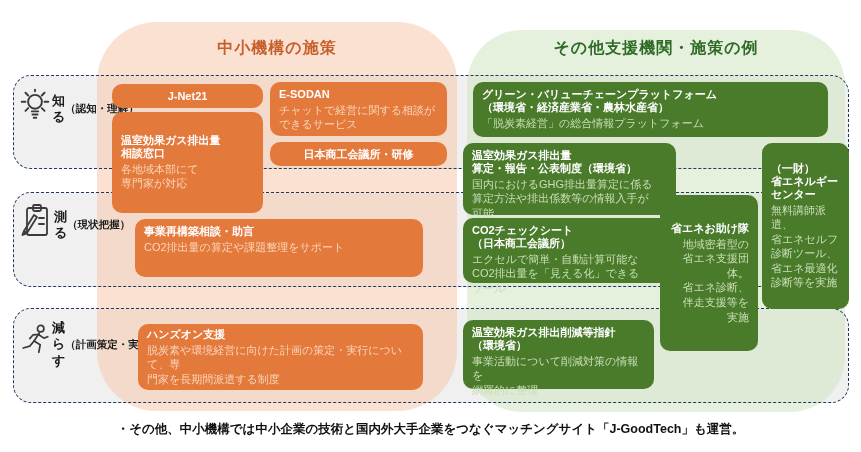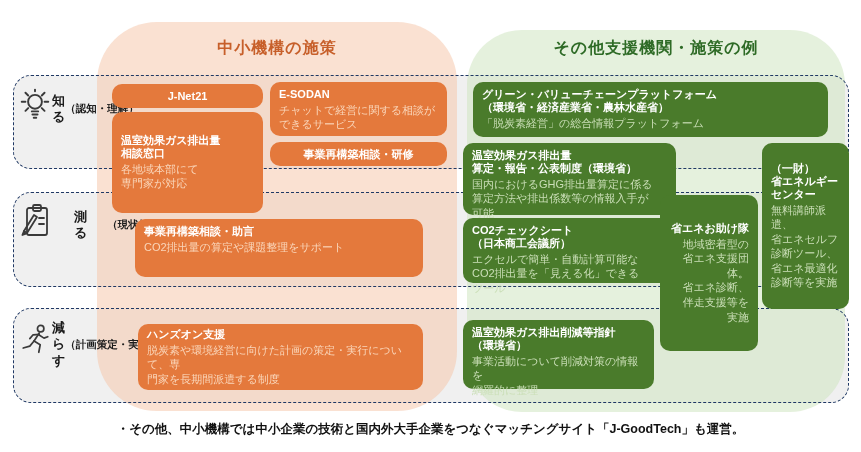--- a/index.html
+++ b/index.html
@@ -23,21 +23,21 @@
   .r1{top:75px;height:94px;} .r2{top:192px;height:95px;} .r3{top:308px;height:95px;}
 
   .section-header{position:absolute;top:38px;text-align:center;font-size:16px;font-weight:bold;z-index:3;letter-spacing:1px;}
   .section-header.left{left:97px;width:360px;color:var(--orange-header);}
   .section-header.right{left:467px;width:378px;color:var(--green-header);}
 
   .row-label{position:absolute;width:100px;display:flex;flex-direction:row;align-items:center;z-index:3;color:#1a1a1a;}
   .row-label .icon{margin-bottom:4px;}
   .row-label .lbl{font-size:13px;font-weight:bold;line-height:1.25;}
   .row-label .sub{font-size:10.5px;font-weight:bold;line-height:1.3;white-space:nowrap;}
-  .rl1{left:18px;top:88px;} .rl2{left:18px;top:203px;gap:20px;} .rl3{left:18px;top:320px;}
+  .rl1{left:18px;top:88px;} .rl2{left:18px;top:203px;} .rl3{left:18px;top:320px;}
 
   .box{position:absolute;border-radius:10px;padding:6px 9px;z-index:4;overflow:visible;}
   .box.orange{background:var(--orange-box);}
   .box.green{background:var(--green-box);}
   .box-title{color:#fff;font-weight:bold;font-size:11px;line-height:1.18;white-space:pre-line;}
   .box-body{font-size:11px;line-height:1.32;white-space:pre-line;margin-top:2px;}
   .orange .box-body{color:var(--orange-body-text);}
   .green .box-body{color:var(--green-body-text);}
   .box.center{display:flex;align-items:center;justify-content:center;padding:2px 6px;}
   .box.center .box-title{white-space:nowrap;}
@@ -119,21 +119,21 @@
 専門家が対応</div>
   </div>
 
   <div class="box orange" style="left:270px;top:82px;width:177px;height:54px;">
     <div class="box-title">E-SODAN</div>
     <div class="box-body">チャットで経営に関する相談が
 できるサービス</div>
   </div>
 
   <div class="box orange center" style="left:270px;top:142px;width:177px;height:24px;">
-    <div class="box-title">事業再構築相談・研修</div>
+    <div class="box-title">日本商工会議所・研修</div>
   </div>
 
   <div class="box orange" style="left:135px;top:219px;width:288px;height:58px;">
     <div class="box-title">事業再構築相談・助言</div>
     <div class="box-body">CO2排出量の算定や課題整理をサポート</div>
   </div>
 
   <div class="box orange vcenter" style="left:138px;top:324px;width:285px;height:66px;">
     <div class="box-title">ハンズオン支援</div>
     <div class="box-body">脱炭素や環境経営に向けた計画の策定・実行について、専

